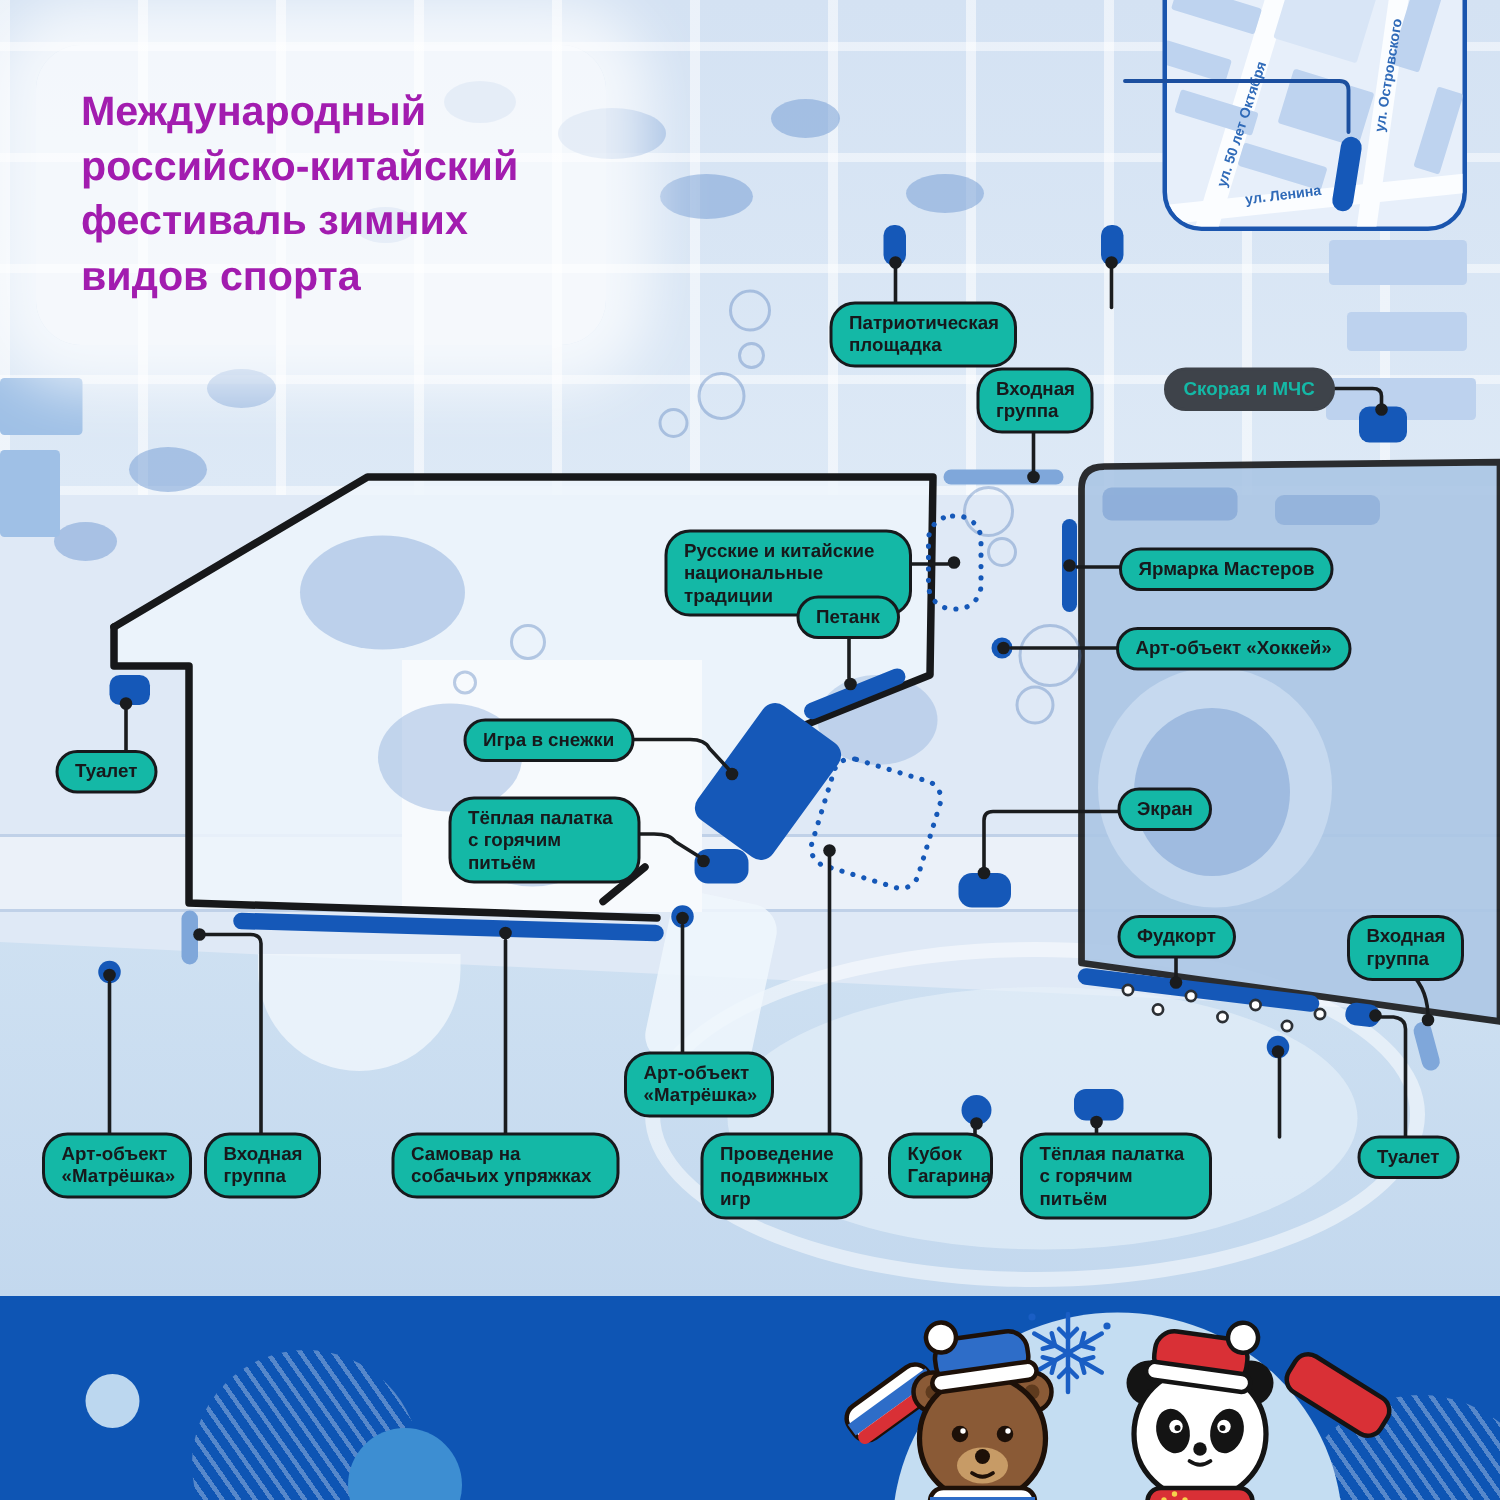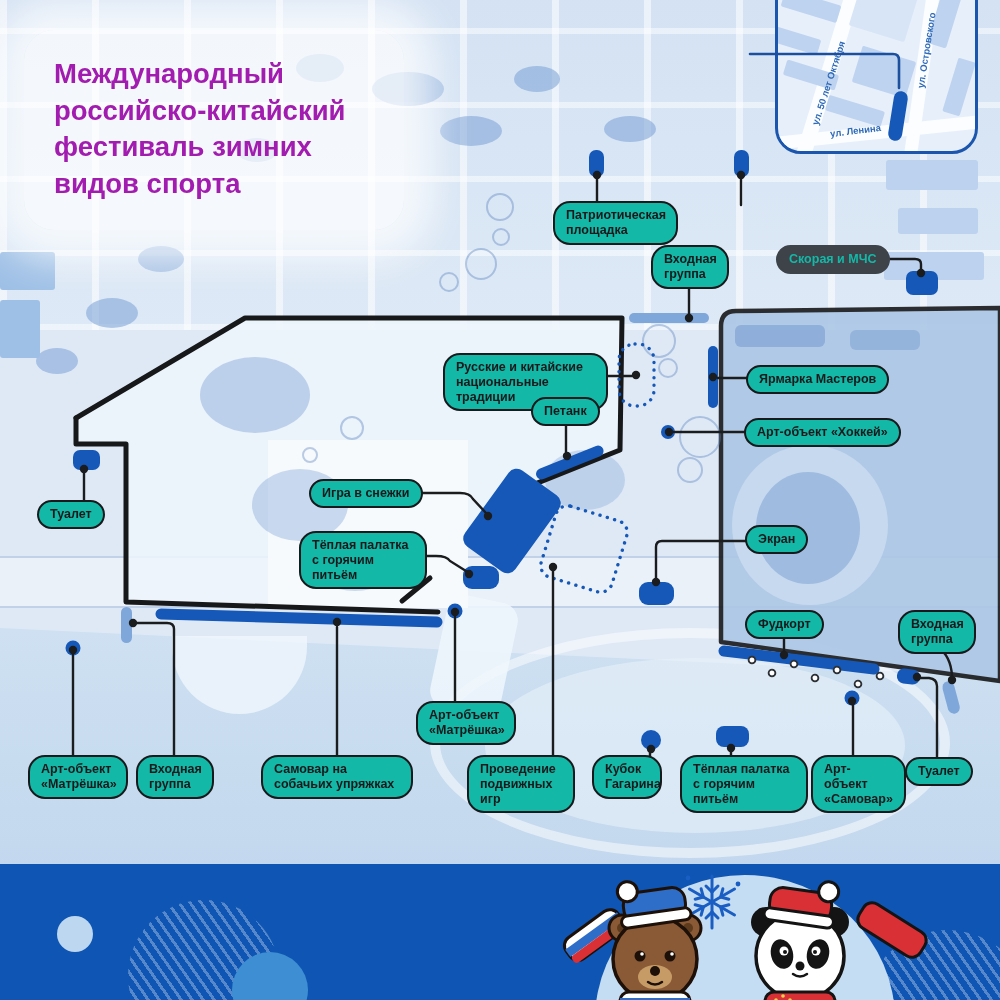--- a/index.html
+++ b/index.html
@@ -246,21 +246,20 @@
   <div class="pill nw" style="left:745px;top:525px;">Экран</div>
   <div class="pill nw" style="left:745px;top:610px;">Фудкорт</div>
   <div class="pill" style="left:898px;top:610px;max-width:78px;">Входная группа</div>
   <div class="pill" style="left:28px;top:755px;max-width:100px;">Арт-объект «Матрёшка»</div>
   <div class="pill" style="left:136px;top:755px;max-width:78px;">Входная группа</div>
   <div class="pill" style="left:261px;top:755px;max-width:152px;">Самовар на собачьих упряжках</div>
   <div class="pill" style="left:416px;top:701px;max-width:100px;">Арт-объект «Матрёшка»</div>
   <div class="pill" style="left:467px;top:755px;max-width:108px;">Проведение подвижных игр</div>
   <div class="pill" style="left:592px;top:755px;max-width:70px;">Кубок Гагарина</div>
   <div class="pill" style="left:680px;top:755px;max-width:128px;">Тёплая палатка с горячим питьём</div>
-  <div class="pill" style="left:811px;top:755px;max-width:95px;">Арт-объект «Самовар»</div>
   <div class="pill nw" style="left:905px;top:757px;">Туалет</div>
 
   <div class="title-bg"></div>
   <div class="title">Международный российско-китайский фестиваль зимних видов спорта</div>
 
   <div class="band">
     <div class="c" style="left:57px;top:52px;width:36px;height:36px;background:#bcd7ef;"></div>
     <div class="c stripes" style="left:128px;top:36px;width:152px;height:152px;"></div>
     <div class="c" style="left:232px;top:88px;width:76px;height:76px;background:#3d8ed2;"></div>
     <div class="c stripes" style="left:862px;top:66px;width:170px;height:170px;"></div>

